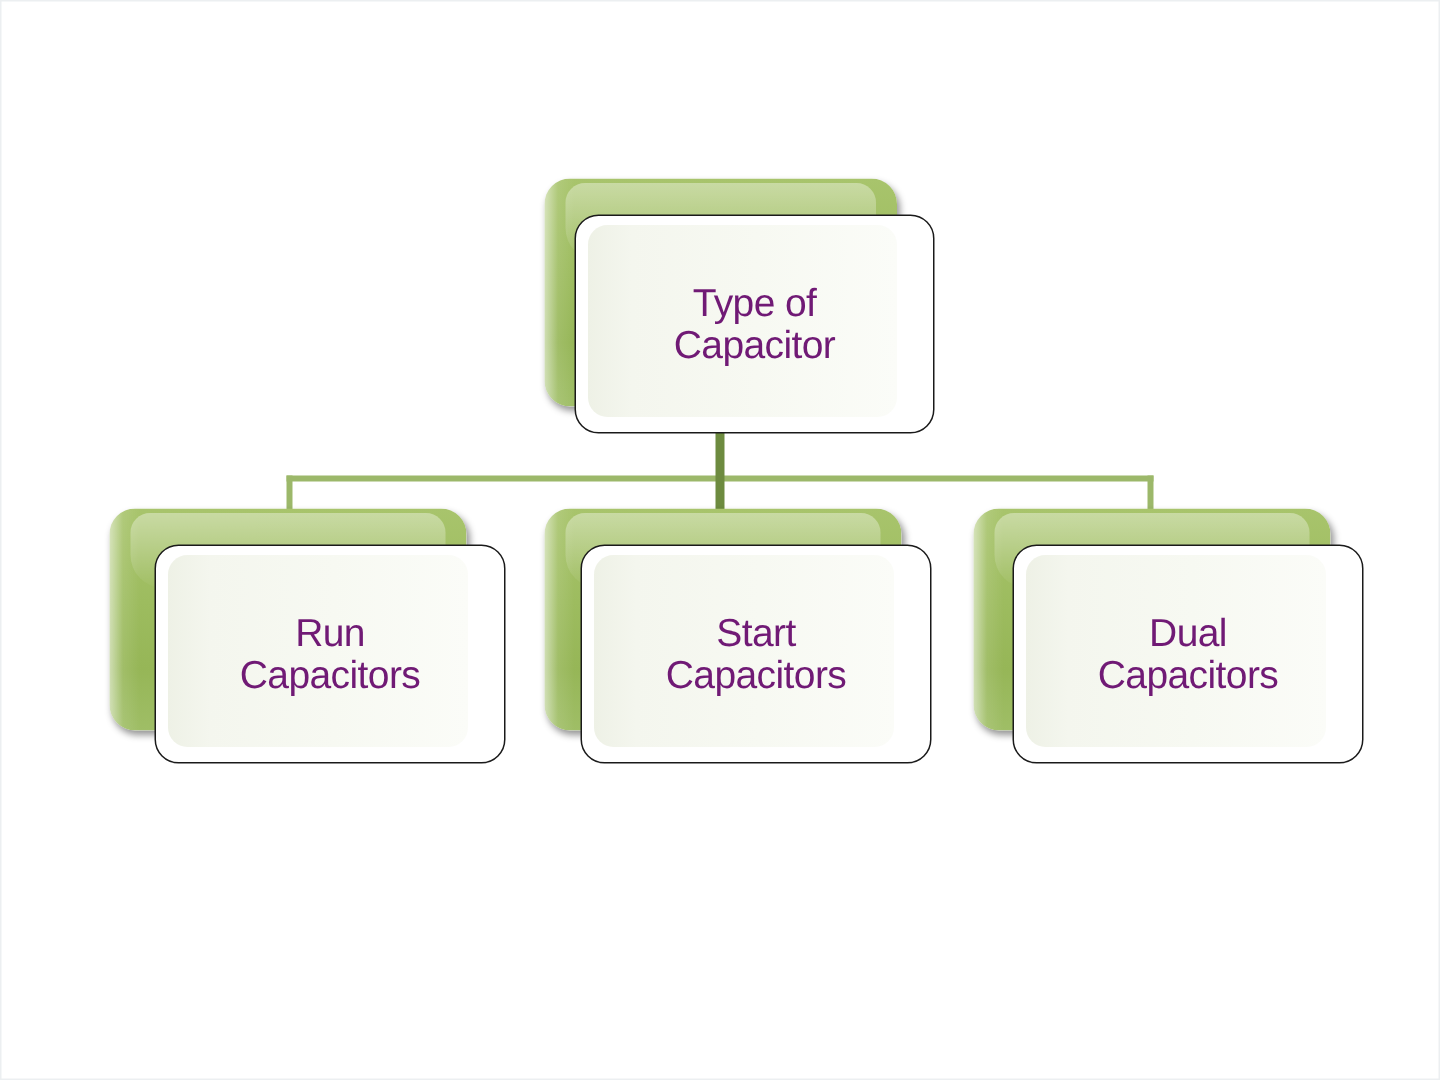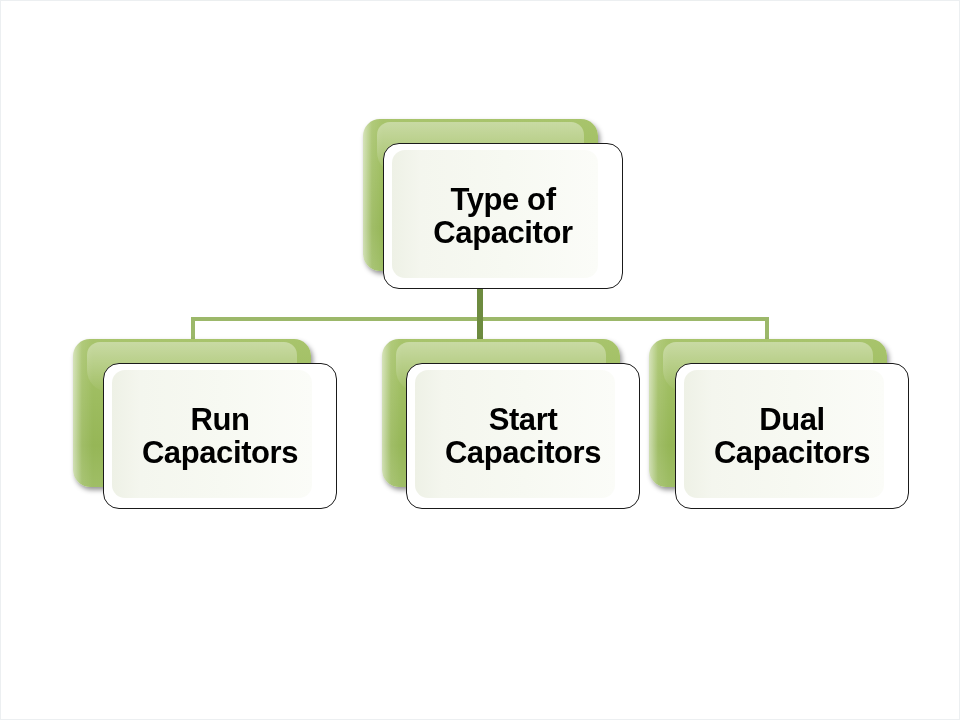--- a/index.html
+++ b/index.html
@@ -93,24 +93,24 @@
   }
 
   
   .node .label {
     position: absolute;
     left: 50%;
     top: 50%;
     transform: translate(-50%, -50%);
     width: 130%;
     text-align: center;
-    color: #000000;
+    color: #701a75;
     font-family: "Liberation Sans", sans-serif;
-    font-weight: bold;
-    font-size: 31px;
+    font-weight: normal;
+    font-size: 26px;
     line-height: 1.08;
     letter-spacing: -0.4px;
     white-space: pre-line;
     pointer-events: none;
   }
 </style>
 </head>
 <body>
 
 <div id="canvas">
@@ -137,21 +137,21 @@
 
   <div class="node" style="left:72px; top:338px; width:264px; height:175px;">
     <div class="plate" style="width:238px; height:148px;"></div>
     <div class="card" style="left:30px; top:24px; width:234px; height:146px;">
       <div class="panel" style="left:8px; top:6px; width:200px; height:128px;"></div>
       <div class="label">Run
 Capacitors</div>
     </div>
   </div>
 
-  <div class="node" style="left:362px; top:338px; width:258px; height:175px;margin-left:19px;">
+  <div class="node" style="left:362px; top:338px; width:258px; height:175px;">
     <div class="plate" style="width:238px; height:148px;"></div>
     <div class="card" style="left:24px; top:24px; width:234px; height:146px;">
       <div class="panel" style="left:8px; top:6px; width:200px; height:128px;"></div>
       <div class="label">Start
 Capacitors</div>
     </div>
   </div>
 
   <div class="node" style="left:648px; top:338px; width:260px; height:175px;">
     <div class="plate" style="width:238px; height:148px;"></div>

